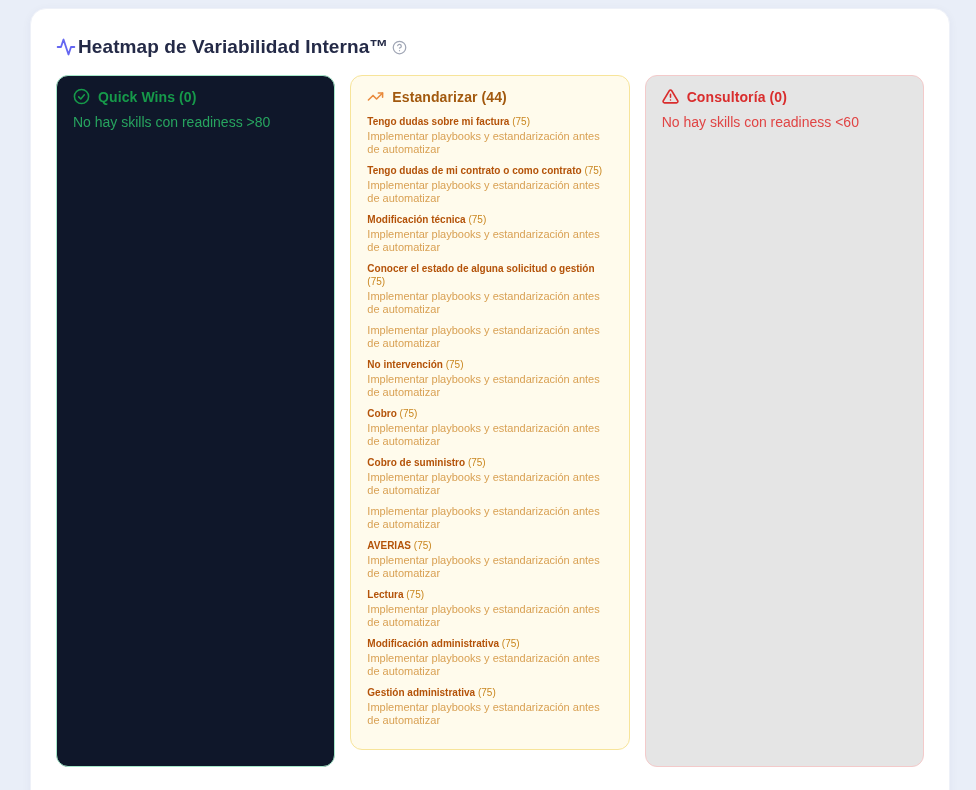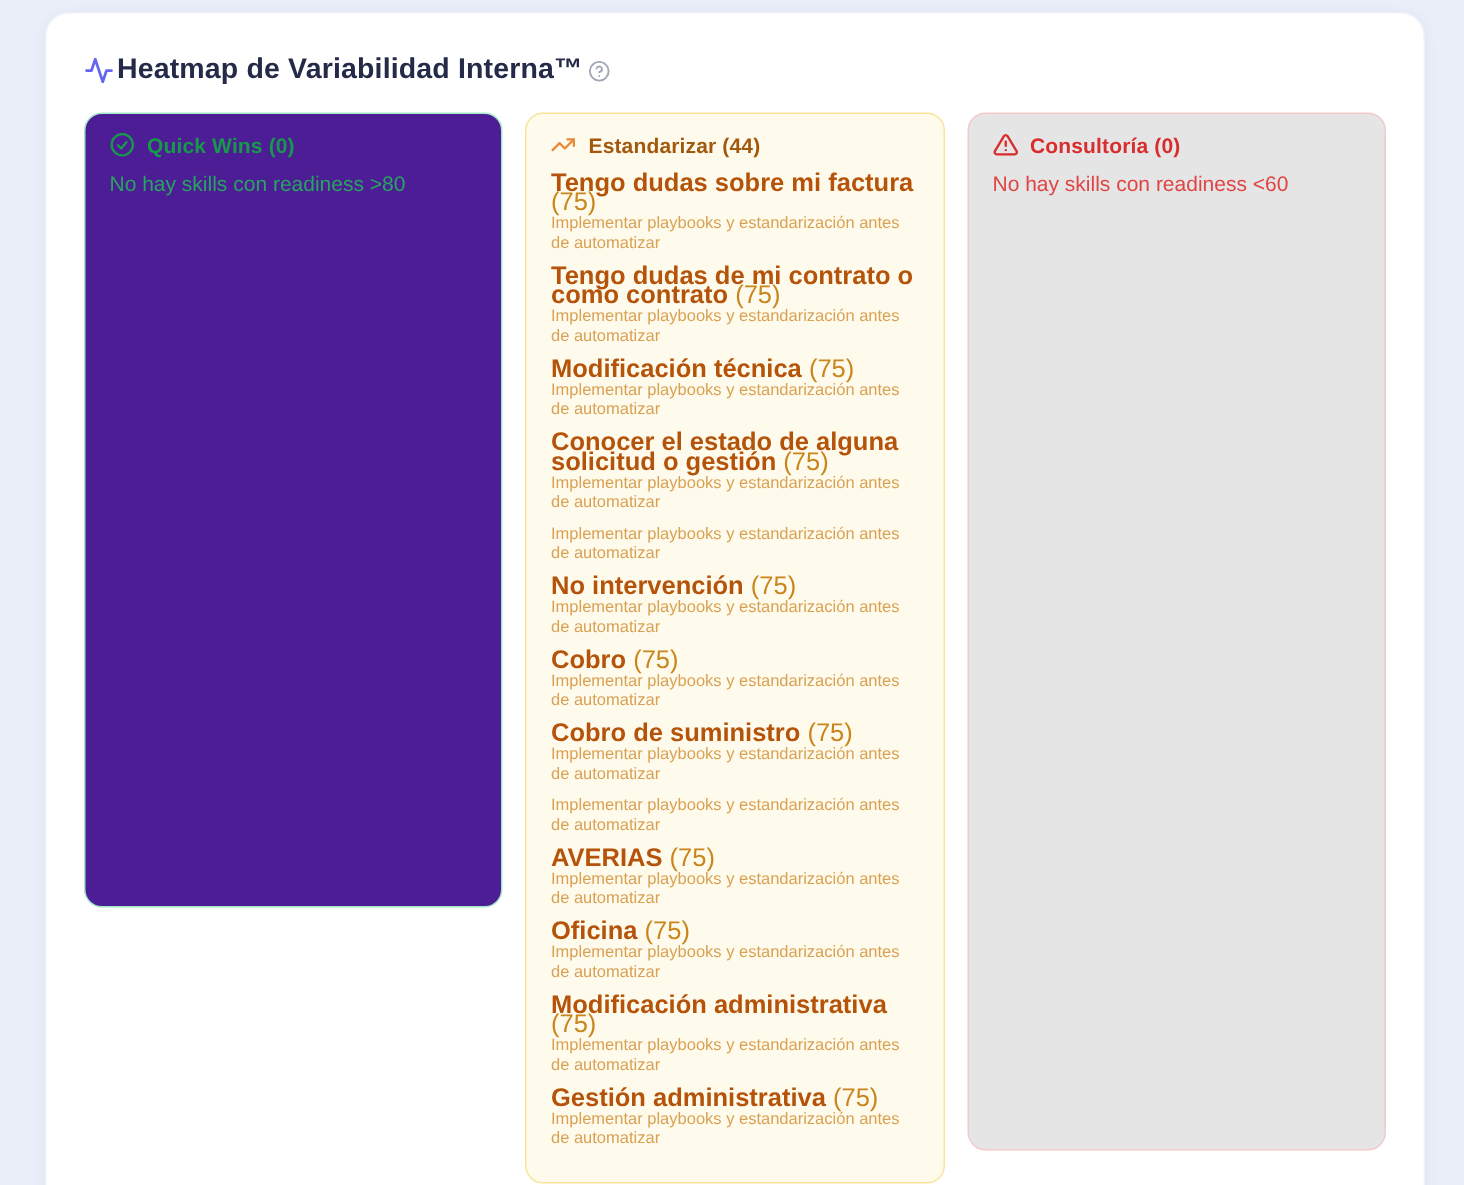--- a/index.html
+++ b/index.html
@@ -56,33 +56,33 @@
     display: flex;
     align-items: center;
     gap: 8px;
     margin-bottom: 10px;
   }
   .col-header h2 {
     font-size: 14px;
     font-weight: bold;
     letter-spacing: 0.1px;
   }
-  .col-green  { background: #4c1d95; border-color: #a5e7c9; height: 530px; }
+  .col-green  { background: #0f172a; border-color: #a5e7c9; height: 692px; }
   .col-yellow { background: #fffbec; border-color: #f7e49a; }
   .col-red    { background: #e5e5e5; border-color: #f3caca; height: 692px; }
   .col-green  .col-header h2 { color: #169a4a; }
   .col-yellow .col-header h2 { color: #a2590e; }
   .col-red    .col-header h2 { color: #d92d2d; }
   .empty { font-size: 14px; line-height: 14px; }
   .empty.green { color: #27a45f; }
   .empty.red   { color: #e04444; }
   .items { display: block; }
   .item { margin-bottom: 5px; }
   .item-title {
-    font-size: 17px;
+    font-size: 10px;
     line-height: 13px;
     font-weight: bold;
     color: #b45309;
     margin-bottom: 2px;
   }
   .item-score { font-weight: normal; color: #c9861f; }
   .item-note {
     font-size: 11px;
     line-height: 13px;
     color: #d9a154;
@@ -180,21 +180,21 @@
   <div class="item">
     <div class="item-note">Implementar playbooks y estandarización antes de automatizar</div>
   </div>
 
   <div class="item">
     <div class="item-title"><span>AVERIAS</span> <span class="item-score">(75)</span></div>
     <div class="item-note">Implementar playbooks y estandarización antes de automatizar</div>
   </div>
 
   <div class="item">
-    <div class="item-title"><span>Oficina</span> <span class="item-score">(75)</span></div>
+    <div class="item-title"><span>Lectura</span> <span class="item-score">(75)</span></div>
     <div class="item-note">Implementar playbooks y estandarización antes de automatizar</div>
   </div>
 
   <div class="item">
     <div class="item-title"><span>Modificación administrativa</span> <span class="item-score">(75)</span></div>
     <div class="item-note">Implementar playbooks y estandarización antes de automatizar</div>
   </div>
 
   <div class="item">
     <div class="item-title"><span>Gestión administrativa</span> <span class="item-score">(75)</span></div>

